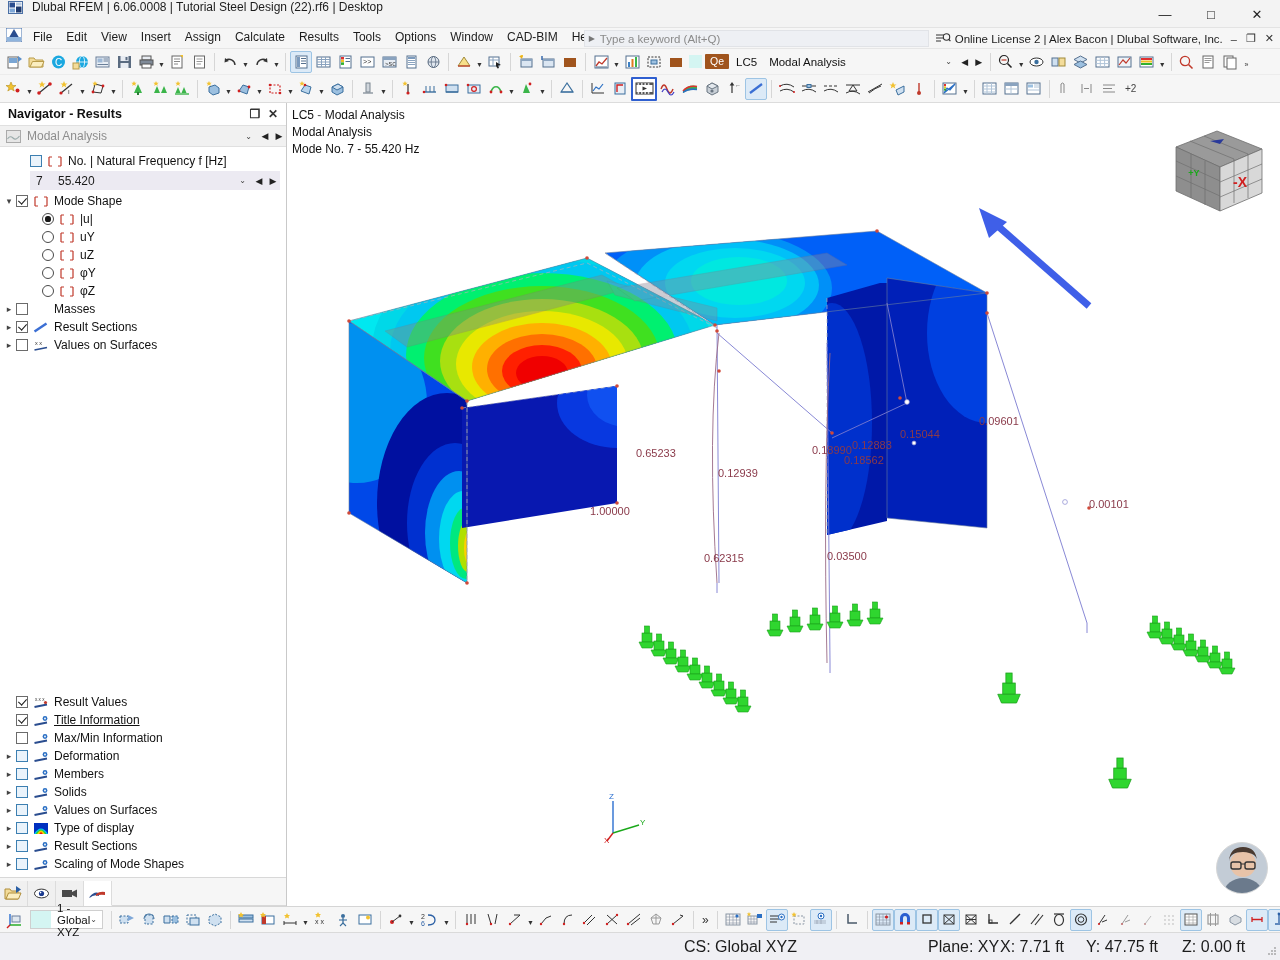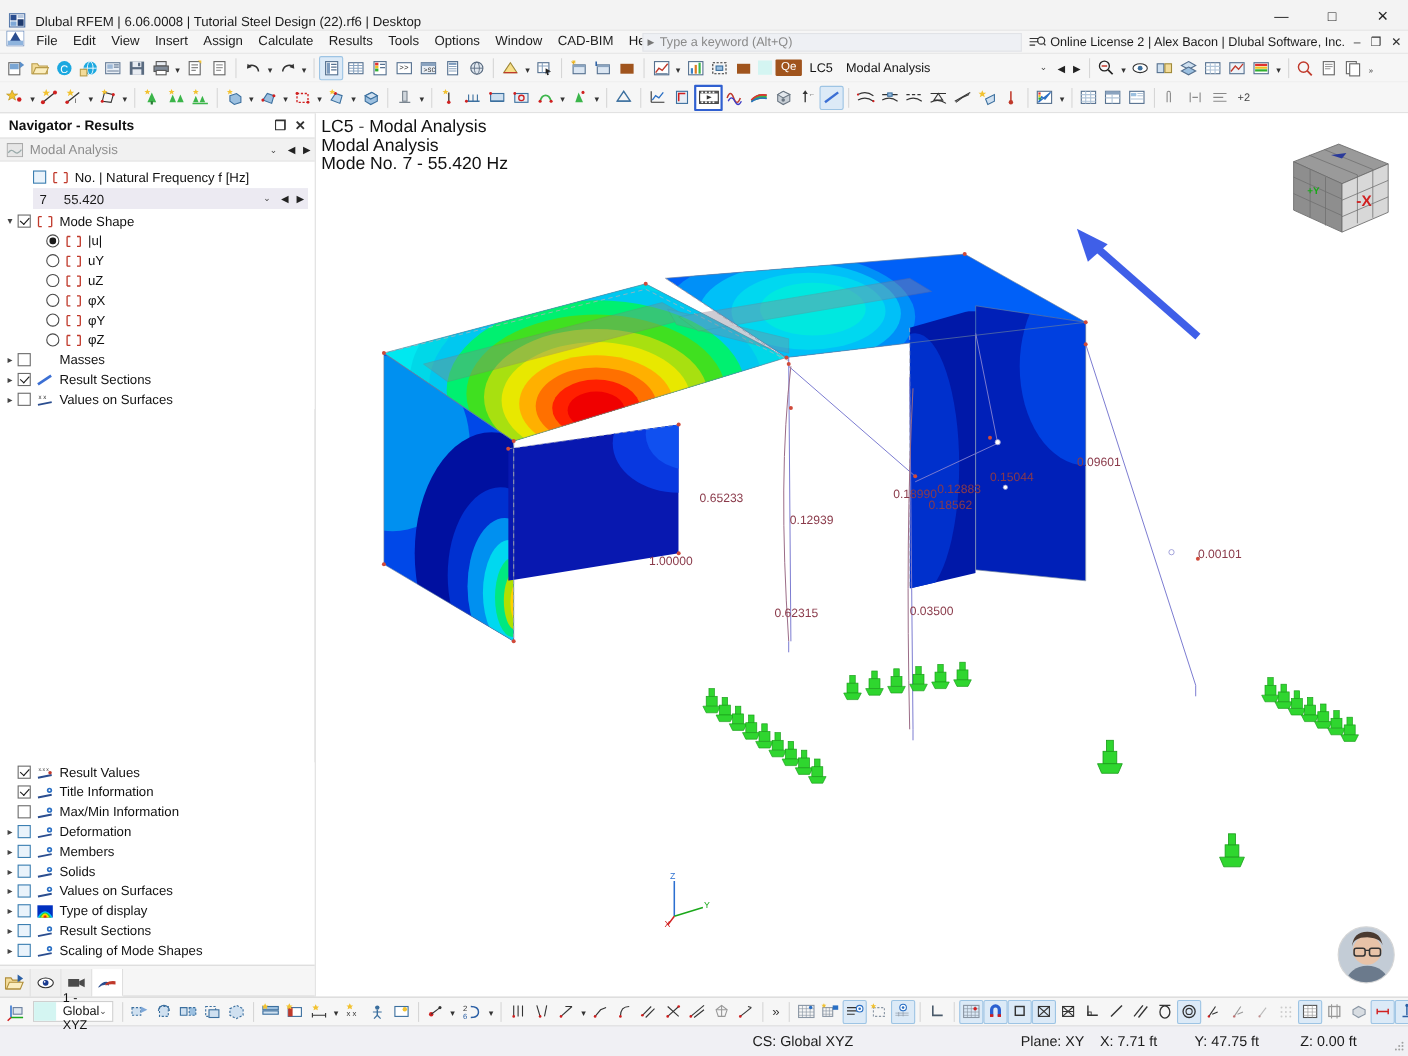--- a/index.html
+++ b/index.html
@@ -8,21 +8,21 @@
     width:1280px; height:960px; overflow:hidden;
     font-family:"Liberation Sans", sans-serif;
     font-size:12px; color:#1a1a1a;
     background:#f0f0f0;
     -webkit-font-smoothing: antialiased;
   }
   .app { width:1280px; height:960px; display:flex; flex-direction:column; background:#ffffff; }
 
   
   .titlebar {
-    height:28px; min-height:28px; display:flex; align-items:flex-end;
+    height:28px; min-height:28px; display:flex; align-items:flex-start;
     background:#f3f3f3; border-bottom:1px solid #e3e3e3;
     padding-left:8px; position:relative;
   }
   .titlebar .tb-icon { width:16px; height:16px; margin-right:8px; flex:0 0 auto; }
   .titlebar .tb-text { font-size:12px; color:#1c1c1c; white-space:nowrap; }
   .winbtns { position:absolute; right:0; top:0; height:28px; display:flex; }
   .winbtn { width:46px; height:28px; display:flex; align-items:center; justify-content:center;
             font-size:13px; color:#222; }
 
   
@@ -141,21 +141,21 @@
   }
   .ntab {
     width:28px; height:25px; display:flex; align-items:center; justify-content:center;
     border-right:1px solid #dcdcdc; background:#f0f0f0;
   }
   .ntab.active { background:#fff; border-bottom:1px solid #fff; }
   .ntab-rest { flex:1; border-bottom:1px solid #d8d8d8; height:25px; background:#f6f6f6; }
 
   
   .viewport { flex:1; position:relative; background:#ffffff; overflow:hidden; }
-  .vp-header { position:absolute; left:5px; top:4px; font-size:16px; line-height:17px; color:#111; }
+  .vp-header { position:absolute; left:5px; top:4px; font-size:12px; line-height:17px; color:#111; }
   .vp-header .dim { color:#555; }
   .navcube { position:absolute; right:8px; top:18px; width:110px; height:100px; }
   .avatar {
     position:absolute; right:12px; bottom:12px; width:52px; height:52px; border-radius:50%;
     overflow:hidden; border:1px solid #d5d5d5; background:#cfd6dd;
   }
   .axis-tri { position:absolute; left:310px; bottom:60px; width:46px; height:52px; }
   .anno-arrow { position:absolute; left:688px; top:103px; width:120px; height:105px; pointer-events:none; }
 
   .vlabel {
@@ -174,21 +174,21 @@
     border:1px solid #cfcfcf; background:#fff; margin-left:4px; margin-right:4px;
   }
   .cs-combo .swatch { width:20px; height:17px; background:#d4f5f2; flex:0 0 auto; }
   .cs-combo .txt { flex:1; font-size:11.5px; padding-left:6px; color:#111; }
   .cs-combo .dd { font-size:8px; color:#444; padding-right:5px; }
   .chev2 { font-size:12px; color:#333; padding:0 4px; }
 
   
   .statusbar {
     height:28px; min-height:20px; display:flex; align-items:center;
-    background:#f0f0f4; border-top:1px solid #dadada; font-size:13px; color:#1c1c1c;
+    background:#f0f0f4; border-top:1px solid #dadada; font-size:16px; color:#1c1c1c;
   }
   .st-left { flex:1; }
   .st-cell { padding:0 10px; white-space:nowrap; }
   .st-cs { width:250px; padding-left:16px; }
   .st-plane { width:72px; }
   .st-x { width:86px; }
   .st-y { width:96px; }
   .st-z { width:92px; }
   .st-grip { width:16px; height:20px; display:flex; align-items:flex-end; justify-content:center; }
 </style>
@@ -960,28 +960,20 @@
               <path d="M2 2 L5 2 M11 2 L14 2 M2 11 L5 11 M11 11 L14 11" stroke="#c0392b" stroke-width="1.2"></path>
             </svg>
           <span class="tlabel">uZ</span>
         </div>
         <div class="trow" style="padding-left:42px;">
           <span class="rb"></span>
           <svg class="ticon" viewBox="0 0 16 13">
               <path d="M2 2 L2 11 M14 2 L14 11" stroke="#c0392b" stroke-width="1.2"></path>
               <path d="M2 2 L5 2 M11 2 L14 2 M2 11 L5 11 M11 11 L14 11" stroke="#c0392b" stroke-width="1.2"></path>
             </svg>
-          <span class="tlabel">φX</span>
-        </div>
-        <div class="trow" style="padding-left:42px;">
-          <span class="rb"></span>
-          <svg class="ticon" viewBox="0 0 16 13">
-              <path d="M2 2 L2 11 M14 2 L14 11" stroke="#c0392b" stroke-width="1.2"></path>
-              <path d="M2 2 L5 2 M11 2 L14 2 M2 11 L5 11 M11 11 L14 11" stroke="#c0392b" stroke-width="1.2"></path>
-            </svg>
           <span class="tlabel">φY</span>
         </div>
         <div class="trow" style="padding-left:42px;">
           <span class="rb"></span>
           <svg class="ticon" viewBox="0 0 16 13">
               <path d="M2 2 L2 11 M14 2 L14 11" stroke="#c0392b" stroke-width="1.2"></path>
               <path d="M2 2 L5 2 M11 2 L14 2 M2 11 L5 11 M11 11 L14 11" stroke="#c0392b" stroke-width="1.2"></path>
             </svg>
           <span class="tlabel">φZ</span>
         </div>
@@ -1016,21 +1008,21 @@
       <div class="nav-bottom">
         <div class="trow" style="padding-left:16px;">
           <span class="cb chk"></span>
           <svg class="ticon" viewBox="0 0 16 13">
             <text x="2" y="5" font-size="4.6" fill="#333" font-family="Liberation Sans">x.x x</text>
             <path d="M1.5 11 L14 8.5" stroke="#2a4d8f" stroke-width="1.8"></path>
             <circle cx="12.5" cy="6.5" r="1.6" fill="#c0392b"></circle>
           </svg>
           <span class="tlabel">Result Values</span>
         </div>
-        <div class="trow" style="padding-left:16px;">
+        <div class="trow" style="padding-left:16px;text-decoration:underline;">
           <span class="cb chk"></span>
           <svg class="ticon" viewBox="0 0 16 13">
               <path d="M1.5 11 L14 8.5" stroke="#2a4d8f" stroke-width="1.8"></path>
               <circle cx="12" cy="4.5" r="2.4" fill="#2a6fc4"></circle>
               <circle cx="12" cy="4.5" r="0.9" fill="#fff"></circle>
             </svg>
           <span class="tlabel">Title Information</span>
         </div>
         <div class="trow" style="padding-left:16px;">
           <span class="cb"></span>

